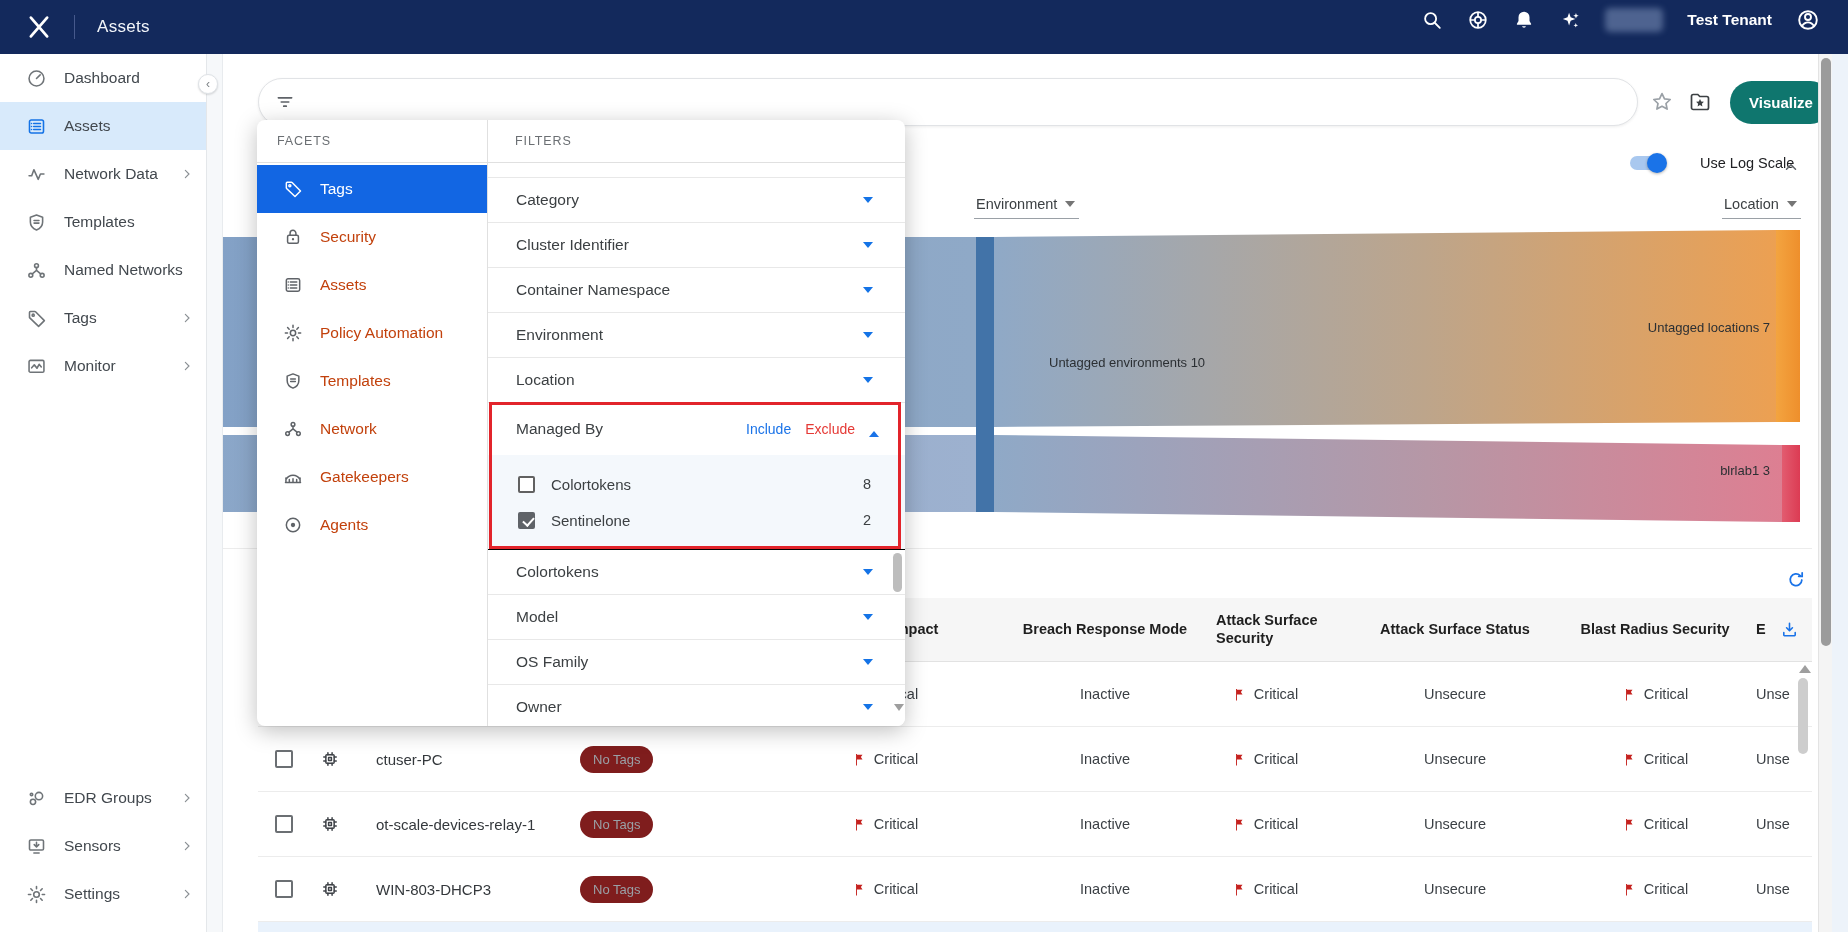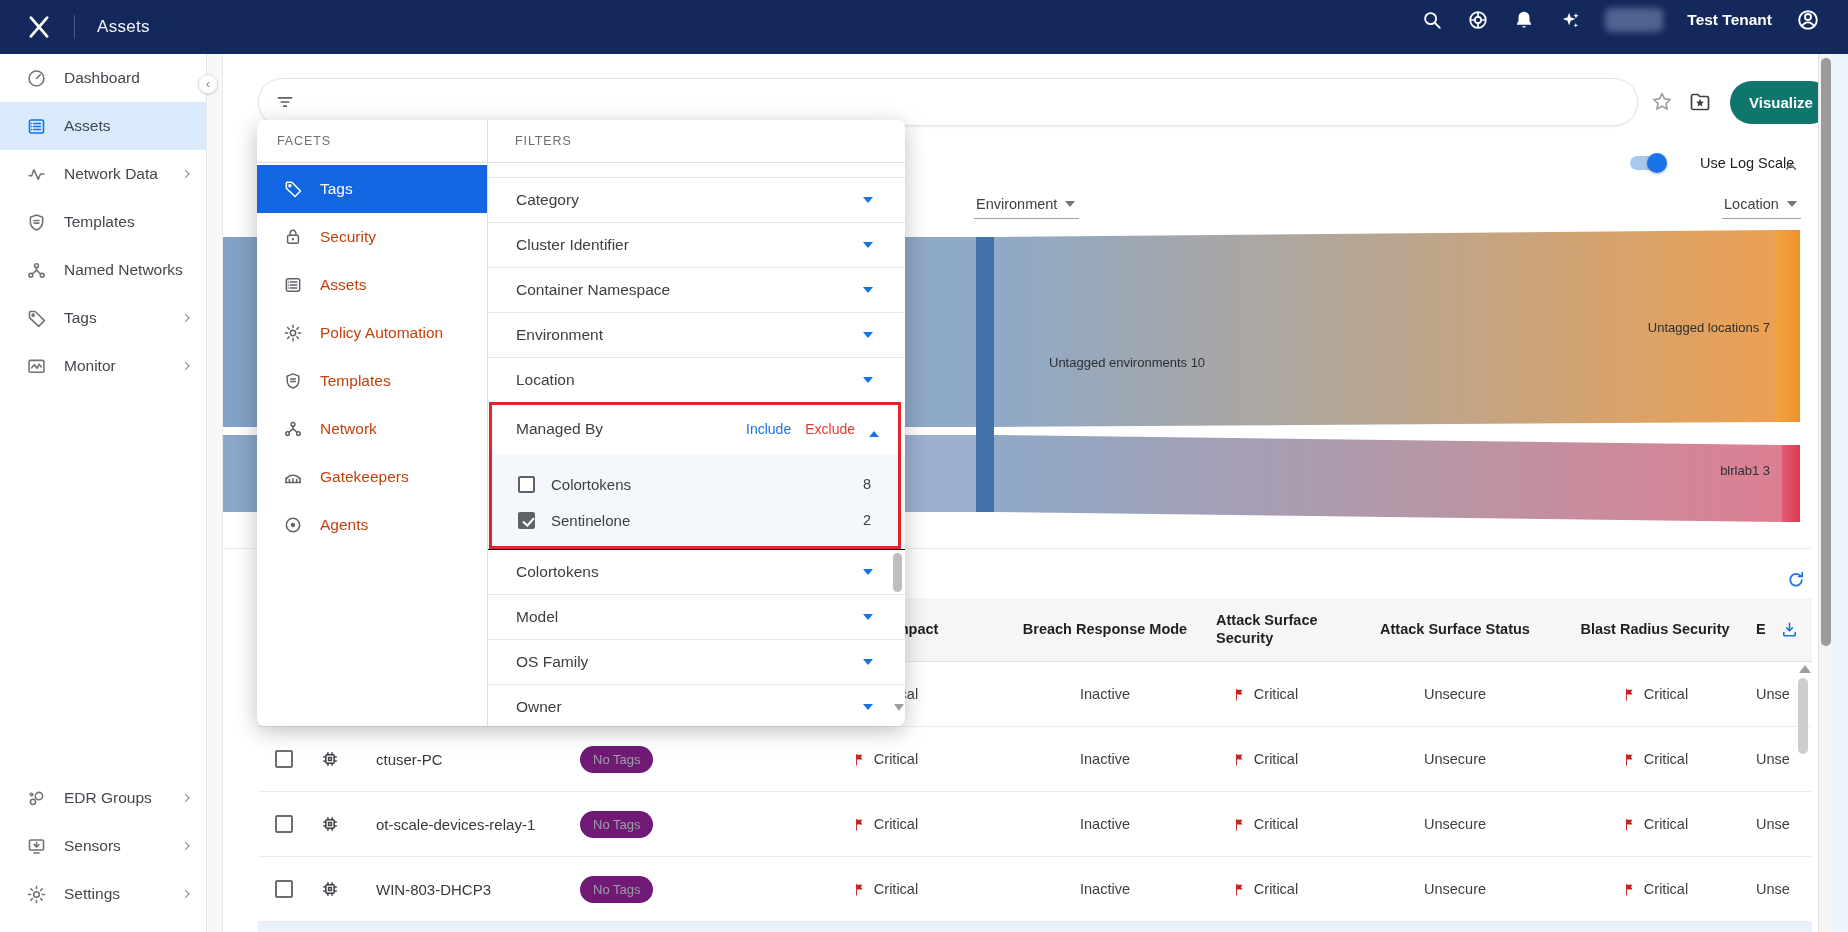--- a/index.html
+++ b/index.html
@@ -72,21 +72,21 @@
   .thead{position:absolute;left:258px;top:598px;width:1554px;height:64px;background:#f6f6f6;
          border-bottom:1px solid #e2e2e2;display:flex;align-items:center;z-index:3;}
   .thead .hc{font-size:14.5px;font-weight:bold;color:#1f1f1f;text-align:center;line-height:1.2;}
   .rows{position:absolute;left:258px;top:662px;width:1554px;z-index:2;}
   .trow{display:flex;align-items:center;height:65px;border-bottom:1px solid #ececec;background:#fff;}
   .cell{display:flex;align-items:center;justify-content:center;font-size:14.5px;color:#3a3f44;overflow:hidden;}
   .cell.left{justify-content:flex-start;}
   .cb{width:18px;height:18px;border:2px solid #6b6f73;border-radius:2px;background:#fff;cursor:pointer;}
   .chip-ic{width:20px;height:20px;color:#3f4348;}
   .name-txt{padding-left:26px;font-size:15px;color:#34383c;white-space:nowrap;}
-  .pill{background:#701a75;color:#9aa0a6;font-size:13px;padding:6px 13px;border-radius:14px;white-space:nowrap;}
+  .pill{background:#7f1d1d;color:#9aa0a6;font-size:13px;padding:6px 13px;border-radius:14px;white-space:nowrap;}
   .flagval{display:inline-flex;align-items:center;gap:7px;}
   .flag-ic{width:15px;height:15px;color:#c5221f;}
   .partial-row{position:absolute;left:258px;top:922px;width:1554px;height:10px;background:#e9f2fc;z-index:2;}
 
   
   .tbl-scroll-arrow{position:absolute;left:1799px;top:665px;width:0;height:0;z-index:4;
       border-left:6px solid transparent;border-right:6px solid transparent;border-bottom:8px solid #9e9e9e;}
   .tbl-scroll-thumb{position:absolute;left:1798px;top:678px;width:10px;height:76px;background:#cdcdcd;border-radius:5px;z-index:4;}
   .page-scroll{position:absolute;left:1818px;top:54px;width:14px;height:878px;background:#f4f4f4;border-left:1px solid #e3e3e3;z-index:10;}
   .page-thumb{position:absolute;left:2px;top:4px;width:10px;height:588px;background:#9b9b9b;border-radius:5px;cursor:pointer;}

